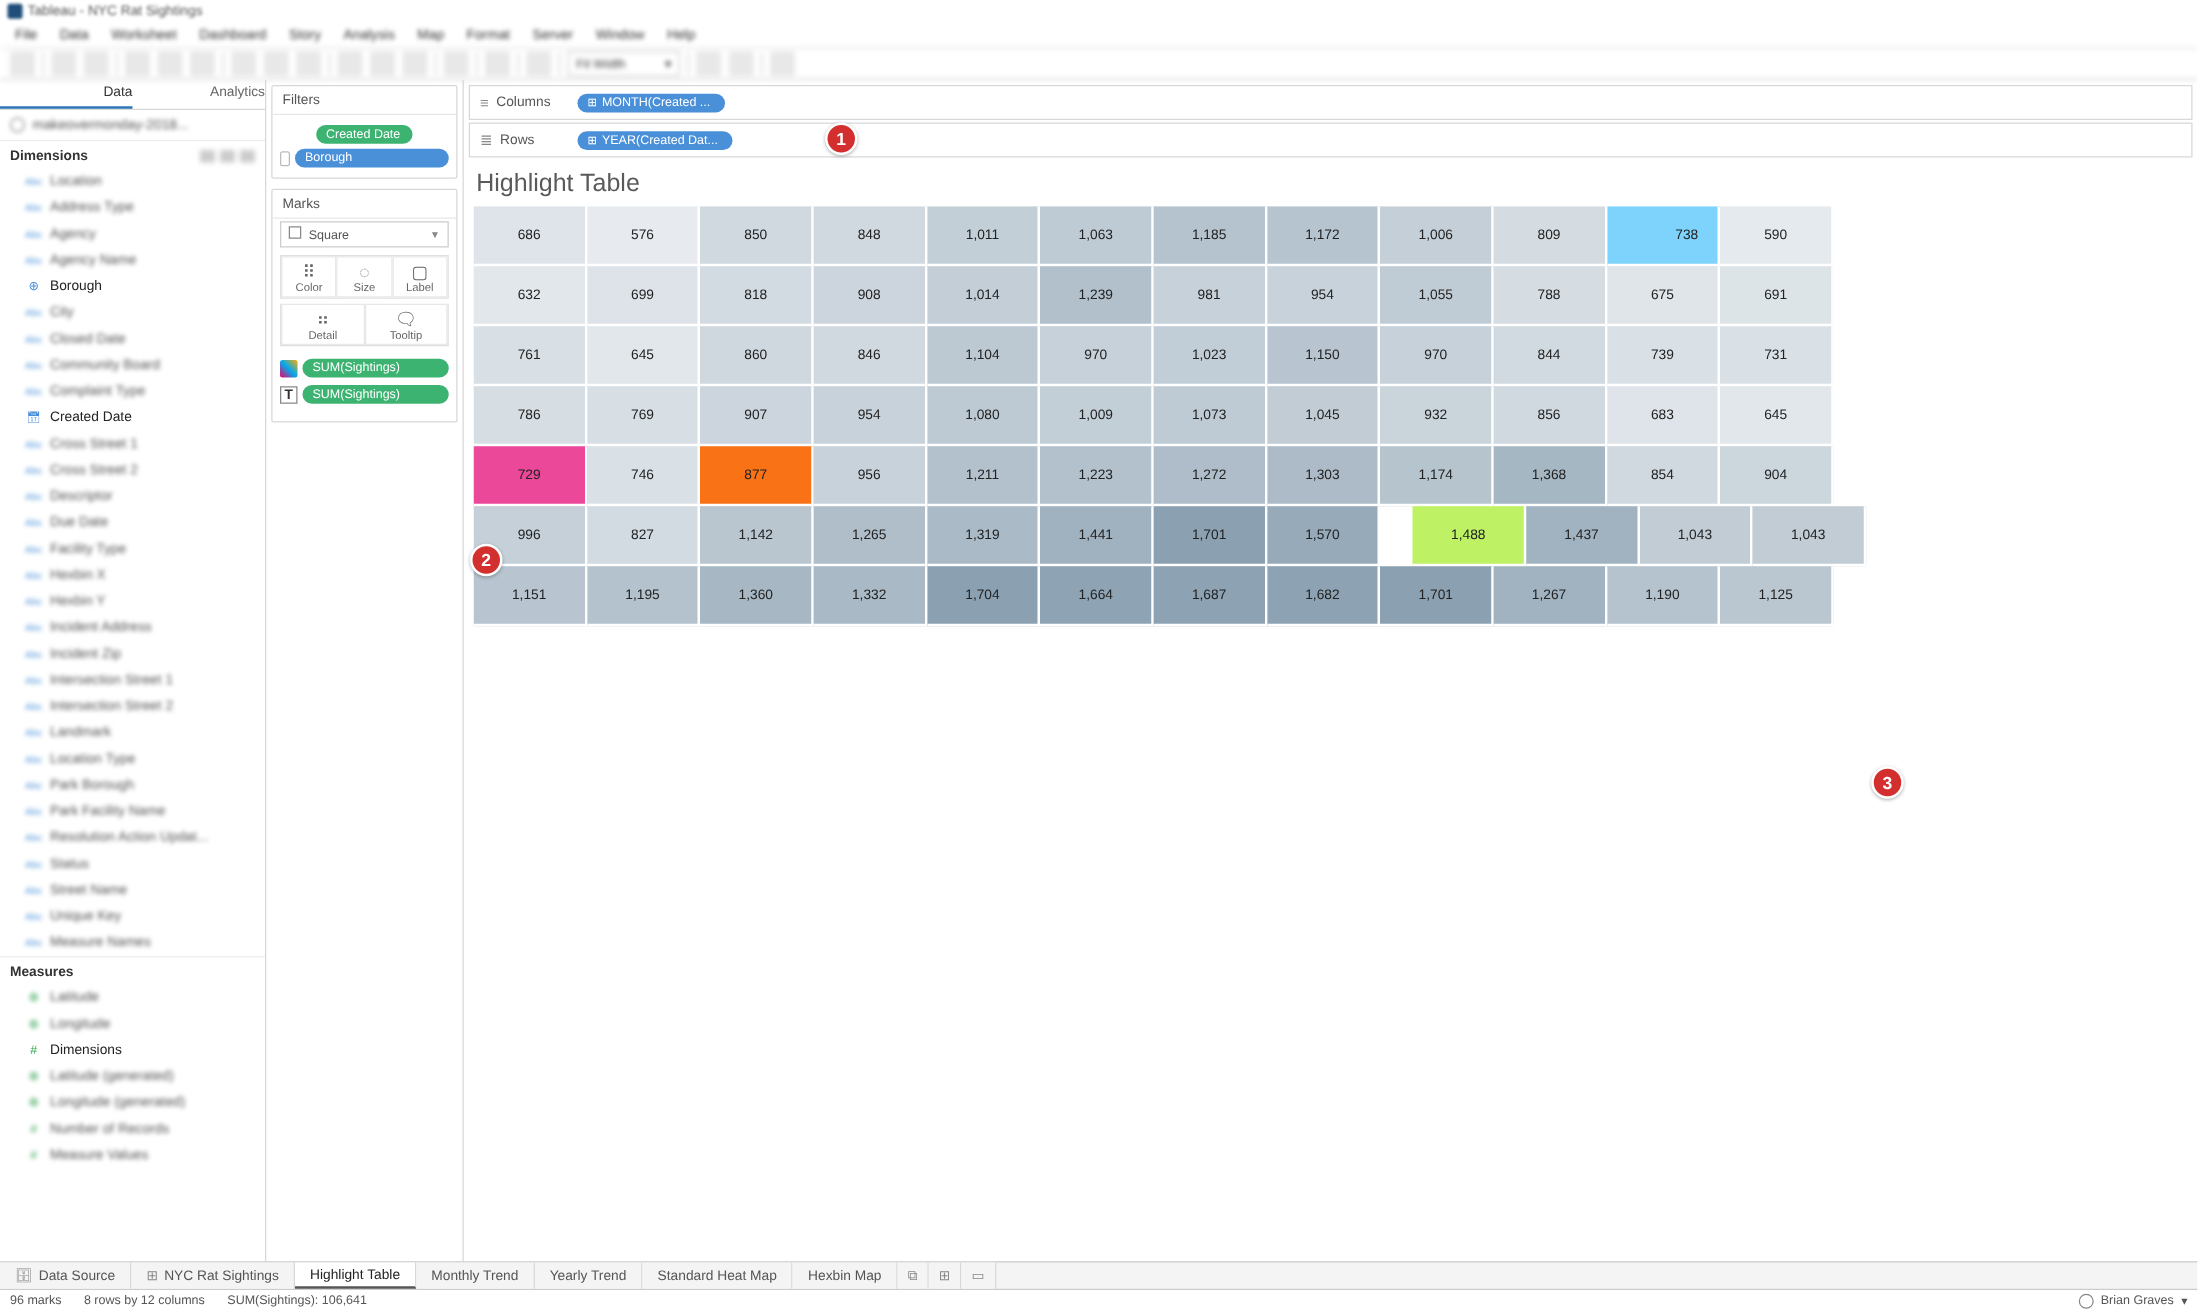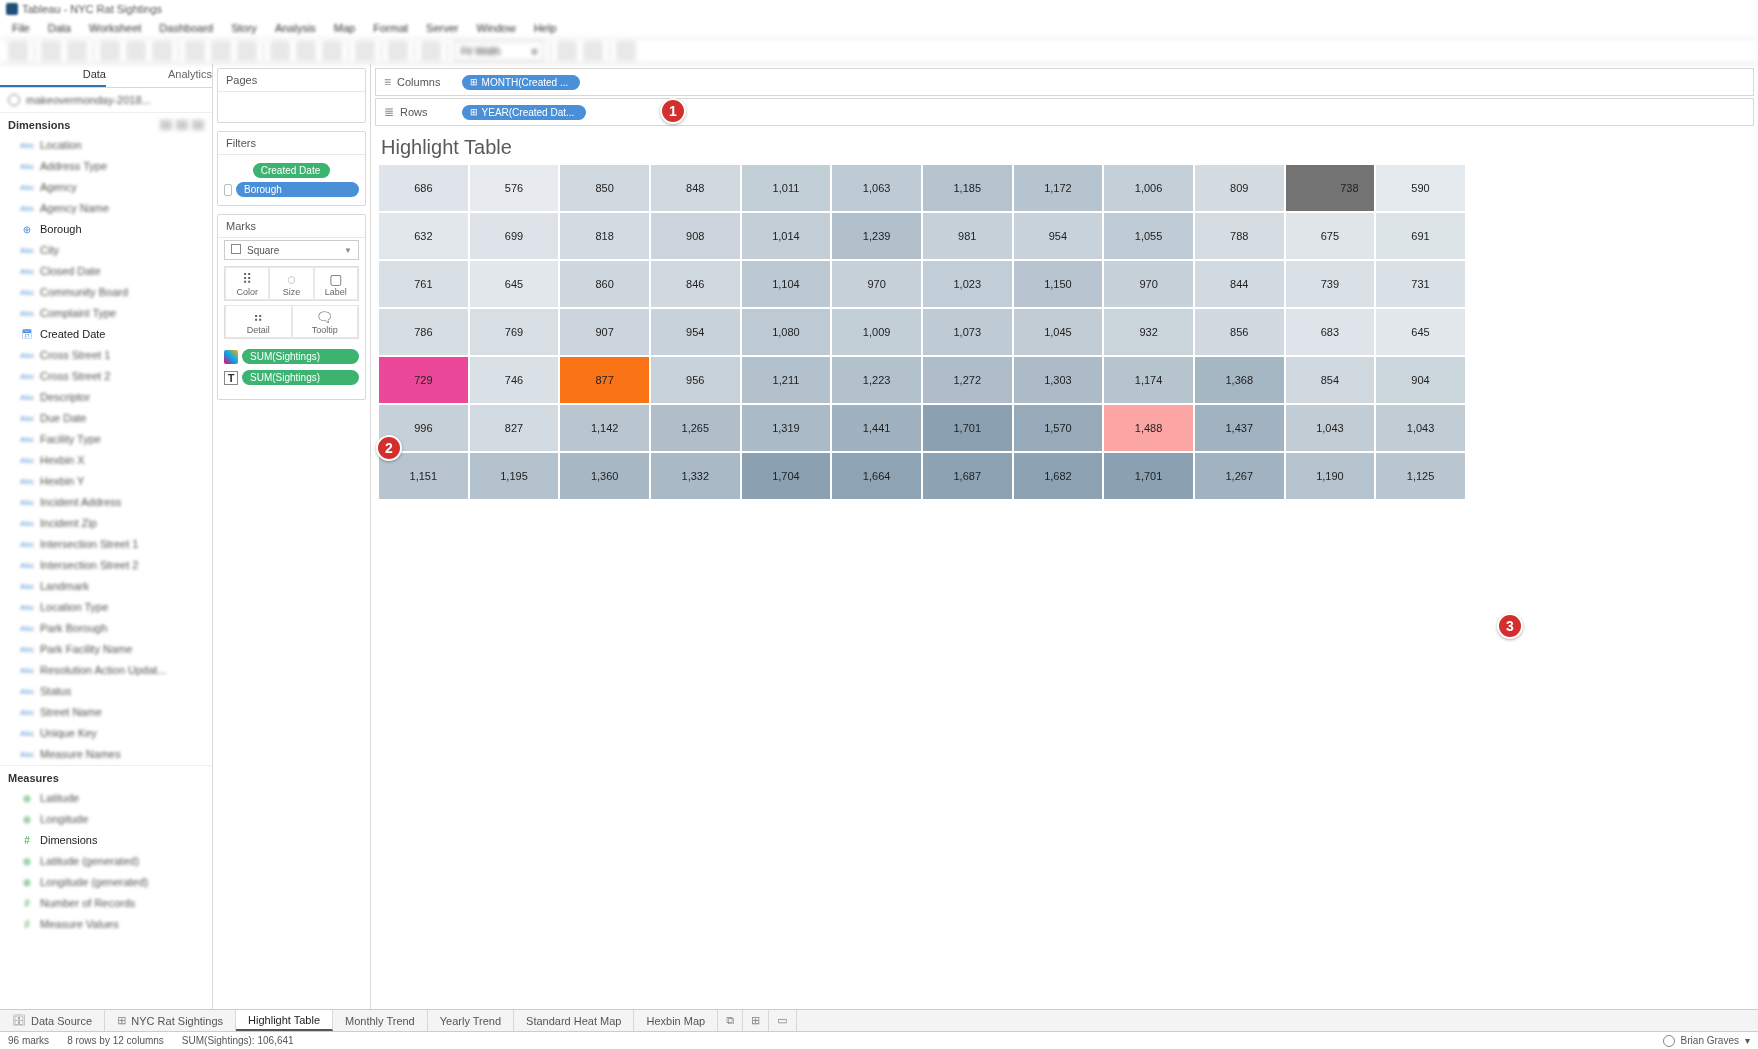--- a/index.html
+++ b/index.html
@@ -329,24 +329,20 @@
           <span>Number of Records</span>
         </div>
       <div class="field-item blur">
           <span class="fi num"></span>
           <span>Measure Values</span>
         </div>
     </div>
   </div>
 
   <div class="side-cards">
-    <div class="card">
-      <div class="card-title">Pages</div>
-      <div class="card-body"></div>
-    </div>
     <div class="card">
       <div class="card-title">Filters</div>
       <div class="card-body">
         <div style="text-align:center;"><span class="pill green">
               <span>Created Date</span>
             </span></div>
         <div style="display:flex; align-items:center; gap:2px;">
             <span class="ctx-handle"></span>
             <span class="pill blue" style="flex:1; justify-content:flex-start;">
               <span>Borough</span>
@@ -414,21 +410,21 @@
             <div class="ht-cell" style="background: rgb(222, 228, 233);">686</div>
             <div class="ht-cell" style="background: rgb(231, 235, 239);">576</div>
             <div class="ht-cell" style="background: rgb(208, 217, 224);">850</div>
             <div class="ht-cell" style="background: rgb(208, 217, 224);">848</div>
             <div class="ht-cell" style="background: rgb(195, 207, 215);">1,011</div>
             <div class="ht-cell" style="background: rgb(191, 203, 212);">1,063</div>
             <div class="ht-cell" style="background: rgb(181, 195, 206);">1,185</div>
             <div class="ht-cell" style="background: rgb(182, 196, 207);">1,172</div>
             <div class="ht-cell" style="background: rgb(196, 207, 215);">1,006</div>
             <div class="ht-cell" style="background: rgb(212, 220, 226);">809</div>
-            <div class="ht-cell" style="background: #737373; padding-left: 39px;">738</div>
+            <div class="ht-cell" style="background: #7dd3fc; padding-left: 39px;">738</div>
             <div class="ht-cell" style="background: rgb(229, 234, 238);">590</div>
           </div>
           <div class="ht-row">
             <div class="ht-cell" style="background: rgb(226, 231, 236);">632</div>
             <div class="ht-cell" style="background: rgb(221, 227, 232);">699</div>
             <div class="ht-cell" style="background: rgb(211, 219, 226);">818</div>
             <div class="ht-cell" style="background: rgb(204, 213, 221);">908</div>
             <div class="ht-cell" style="background: rgb(195, 206, 215);">1,014</div>
             <div class="ht-cell" style="background: rgb(177, 192, 203);">1,239</div>
             <div class="ht-cell" style="background: rgb(198, 209, 217);">981</div>
@@ -482,21 +478,21 @@
           </div>
           <div class="ht-row">
             <div class="ht-cell" style="background: rgb(197, 208, 216);">996</div>
             <div class="ht-cell" style="background: rgb(210, 219, 225);">827</div>
             <div class="ht-cell" style="background: rgb(185, 198, 208);">1,142</div>
             <div class="ht-cell" style="background: rgb(175, 190, 201);">1,265</div>
             <div class="ht-cell" style="background: rgb(170, 186, 199);">1,319</div>
             <div class="ht-cell" style="background: rgb(160, 178, 192);">1,441</div>
             <div class="ht-cell" style="background: rgb(139, 161, 178);">1,701</div>
             <div class="ht-cell" style="background: rgb(150, 170, 185);">1,570</div>
-            <div class="ht-cell" style="background: #fca5a5;">1,488</div>
+            <div class="ht-cell" style="background: #bef264; margin-left: 26px;">1,488</div>
             <div class="ht-cell" style="background: rgb(161, 179, 192);">1,437</div>
             <div class="ht-cell" style="background: rgb(193, 204, 213);">1,043</div>
             <div class="ht-cell" style="background: rgb(193, 204, 213);">1,043</div>
           </div>
           <div class="ht-row">
             <div class="ht-cell" style="background: rgb(184, 197, 208);">1,151</div>
             <div class="ht-cell" style="background: rgb(180, 194, 205);">1,195</div>
             <div class="ht-cell" style="background: rgb(167, 184, 196);">1,360</div>
             <div class="ht-cell" style="background: rgb(169, 185, 198);">1,332</div>
             <div class="ht-cell" style="background: rgb(139, 161, 178);">1,704</div>

